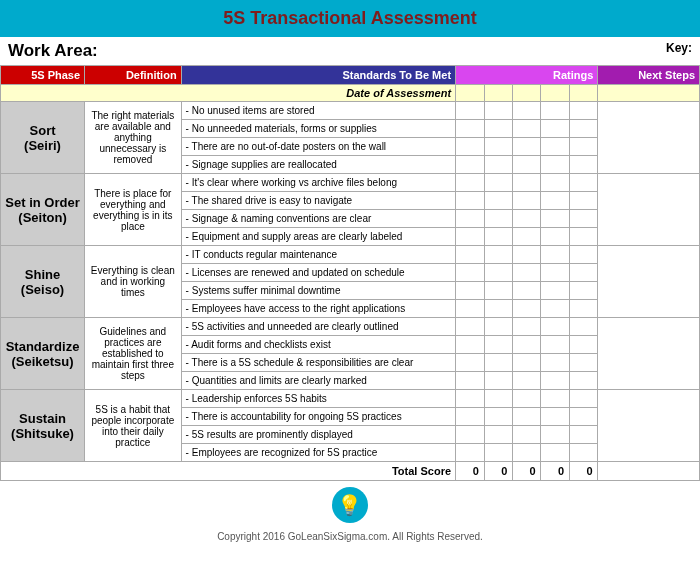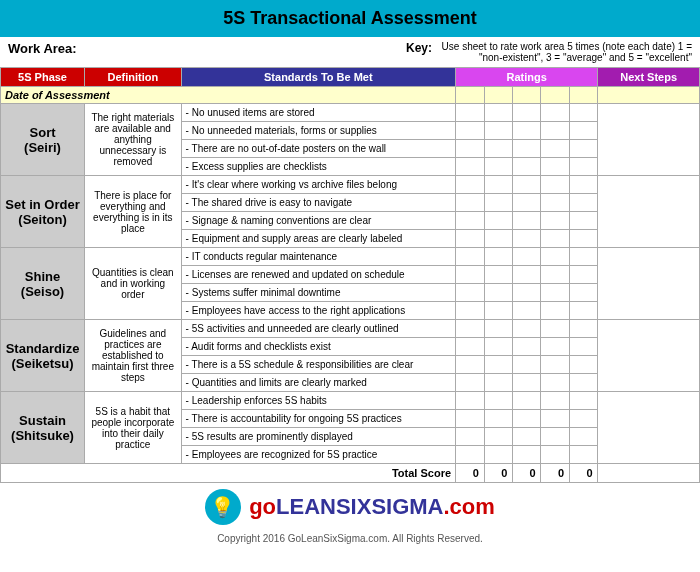--- a/index.html
+++ b/index.html
@@ -1,63 +1,64 @@
 <!DOCTYPE html>
 <html><head>
   <meta charset="utf-8">
   <style>
     * { box-sizing: border-box; margin: 0; padding: 0; }
     body { font-family: Arial, sans-serif; font-size: 11px; background: #fff; width: 700px; }
 
     .main-title {
       background: #00aacc;
-      color: #000000;
+      color: #7f1d1d;
       text-align: center;
       font-size: 18px;
       font-weight: bold;
       padding: 8px 0;
     }
 
     .work-area-row {
       display: flex;
       align-items: flex-start;
       padding: 4px 8px;
       font-size: 12px;
       justify-content: space-between;
     }
-    .work-area-label { font-weight: bold; font-size: 13px; }
+    .work-area-label { font-weight: bold; font-size: 17px; }
     .key-section { display: flex; align-items: flex-start; gap: 0; }
     .key-label { font-weight: bold; font-size: 12px; white-space: nowrap; }
     .key-text { font-size: 10px; max-width: 260px; text-align: right; }
 
     table {
       width: 100%;
       border-collapse: collapse;
     }
 
     th, td {
       border: 1px solid #aaa;
       padding: 3px 4px;
       vertical-align: middle;
     }
 
     .header-row th {
       background: #cc0000;
       color: #fff;
       font-weight: bold;
-      text-align: center;
+      text-align: right;
       font-size: 11px;
     }
 
     .header-row th.standards { background: #333399; margin-top: 32px; }
     .header-row th.ratings { background: #d946ef; }
     .header-row th.next-steps { background: #a21caf; }
 
     .date-row td {
       background: #ffffcc;
+      text-align: right;
       font-style: italic;
       font-weight: bold;
       font-size: 11px;
       padding: 2px 4px;
     }
 
     .phase-cell {
       background: #cccccc;
       font-weight: bold;
       text-align: center;
@@ -148,21 +149,20 @@
   </style>
 </head>
 <body>
 
 <div class="main-title">5S Transactional Assessment</div>
 
 <div class="work-area-row">
   <div class="work-area-label">Work Area:</div>
   <div class="key-section">
     <div class="key-label">Key:</div>
-    <div class="key-text">Use sheet to rate work area 5 times (note each date) 1 = "non-existent", 3 = "average" and 5 = "excellent"</div>
   </div>
 </div>
 
 <table>
   <colgroup>
     <col class="col-phase">
     <col class="col-def">
     <col class="col-std">
     <col class="col-rat">
     <col class="col-rat">
@@ -212,21 +212,21 @@
       </tr>
       <tr>
         <td class="standard-cell">- There are no out-of-date posters on the wall</td>
         <td class="rating-cell"></td>
         <td class="rating-cell"></td>
         <td class="rating-cell"></td>
         <td class="rating-cell"></td>
         <td class="rating-cell"></td>
       </tr>
       <tr>
-        <td class="standard-cell">- Excess supplies are checklists</td>
+        <td class="standard-cell">- Signage supplies are reallocated</td>
         <td class="rating-cell"></td>
         <td class="rating-cell"></td>
         <td class="rating-cell"></td>
         <td class="rating-cell"></td>
         <td class="rating-cell"></td>
       </tr>
       <tr>
         <td class="phase-cell" rowspan="4" style="white-space: pre-line;">Set in Order
 (Seiton)</td>
         <td class="definition-cell" rowspan="4">There is place for everything and everything is in its place</td>
@@ -258,21 +258,21 @@
         <td class="standard-cell">- Equipment and supply areas are clearly labeled</td>
         <td class="rating-cell"></td>
         <td class="rating-cell"></td>
         <td class="rating-cell"></td>
         <td class="rating-cell"></td>
         <td class="rating-cell"></td>
       </tr>
       <tr>
         <td class="phase-cell" rowspan="4" style="white-space: pre-line;">Shine
 (Seiso)</td>
-        <td class="definition-cell" rowspan="4">Quantities is clean and in working order</td>
+        <td class="definition-cell" rowspan="4">Everything is clean and in working times</td>
         <td class="standard-cell">- IT conducts regular maintenance</td>
         <td class="rating-cell"></td>
         <td class="rating-cell"></td>
         <td class="rating-cell"></td>
         <td class="rating-cell"></td>
         <td class="rating-cell"></td>
         <td class="next-step-cell" rowspan="4"></td>
       </tr>
       <tr>
         <td class="standard-cell">- Licenses are renewed and updated on schedule</td>
@@ -379,15 +379,14 @@
       <td class="total-value rating-cell">0</td>
       <td class="total-value rating-cell">0</td>
       <td class="total-value rating-cell">0</td>
       <td class="next-step-cell"></td>
     </tr>
   </tfoot>
 </table>
 
 <div class="logo-area">
   <div class="logo-circle">💡</div>
-  <div class="logo-text"><span>go</span>LEANSIXSIGMA<span>.com</span></div>
 </div>
 <div class="footer">Copyright 2016 GoLeanSixSigma.com. All Rights Reserved.</div>
 
 </body></html>

